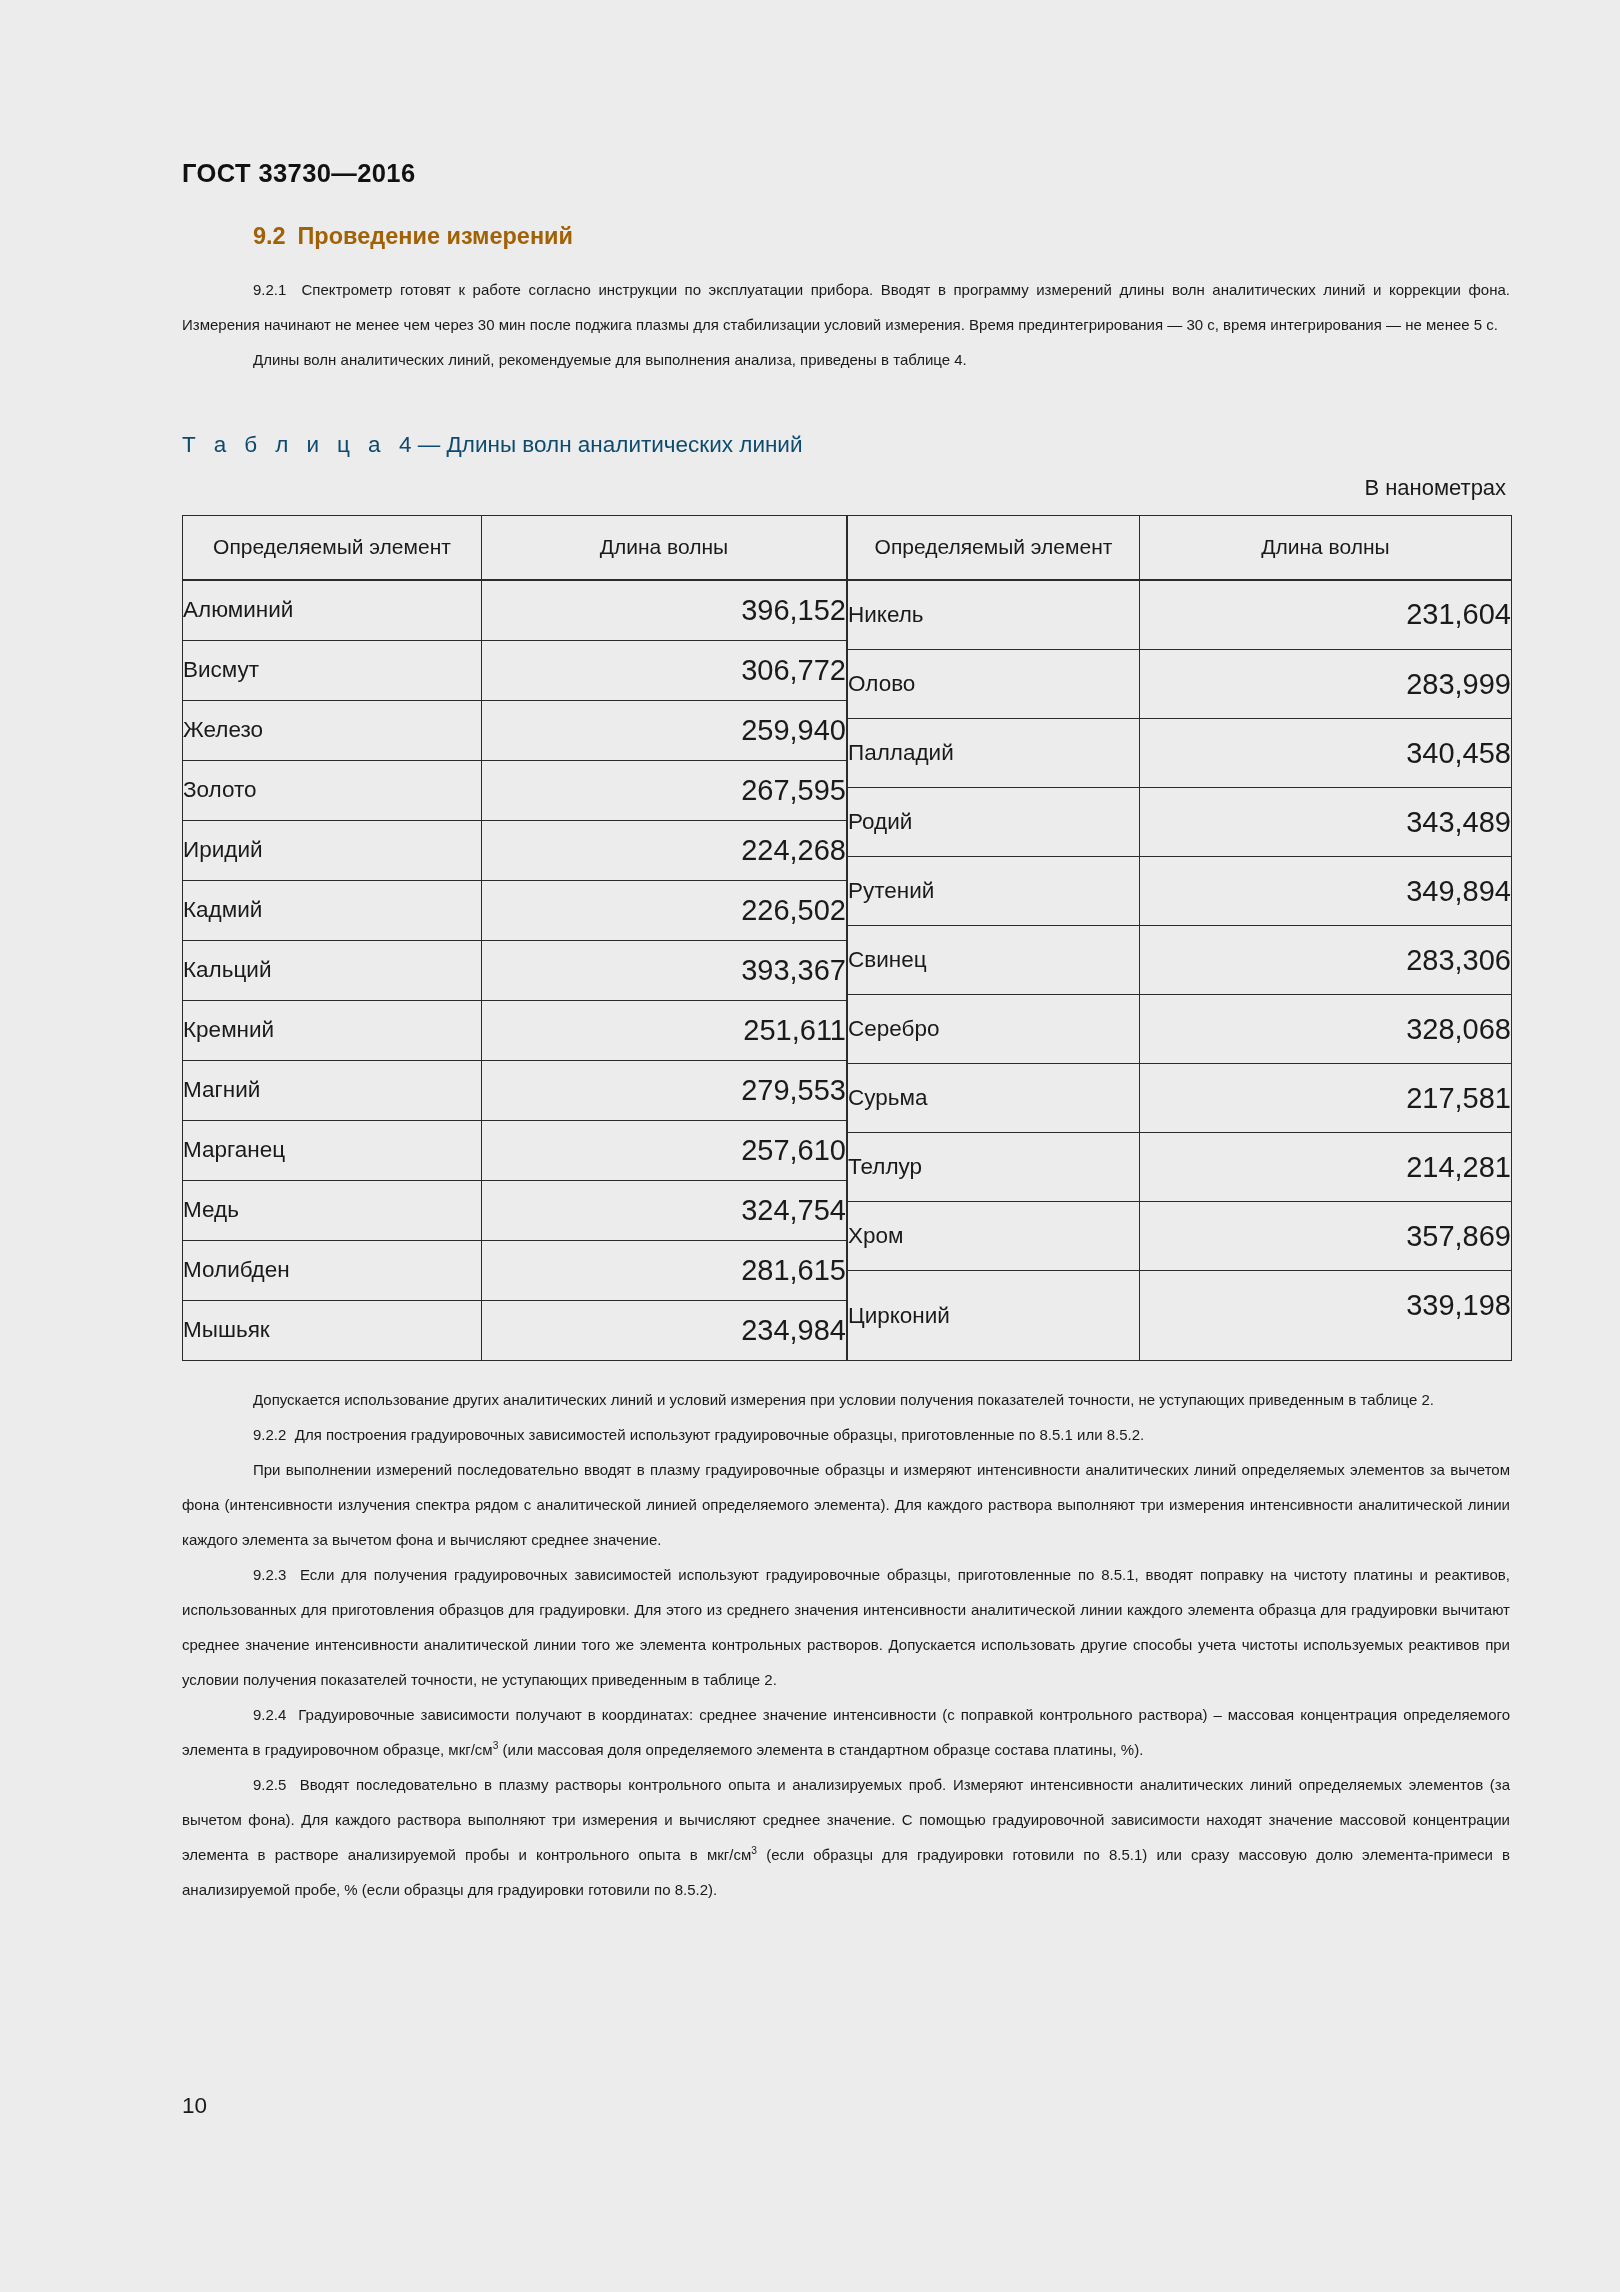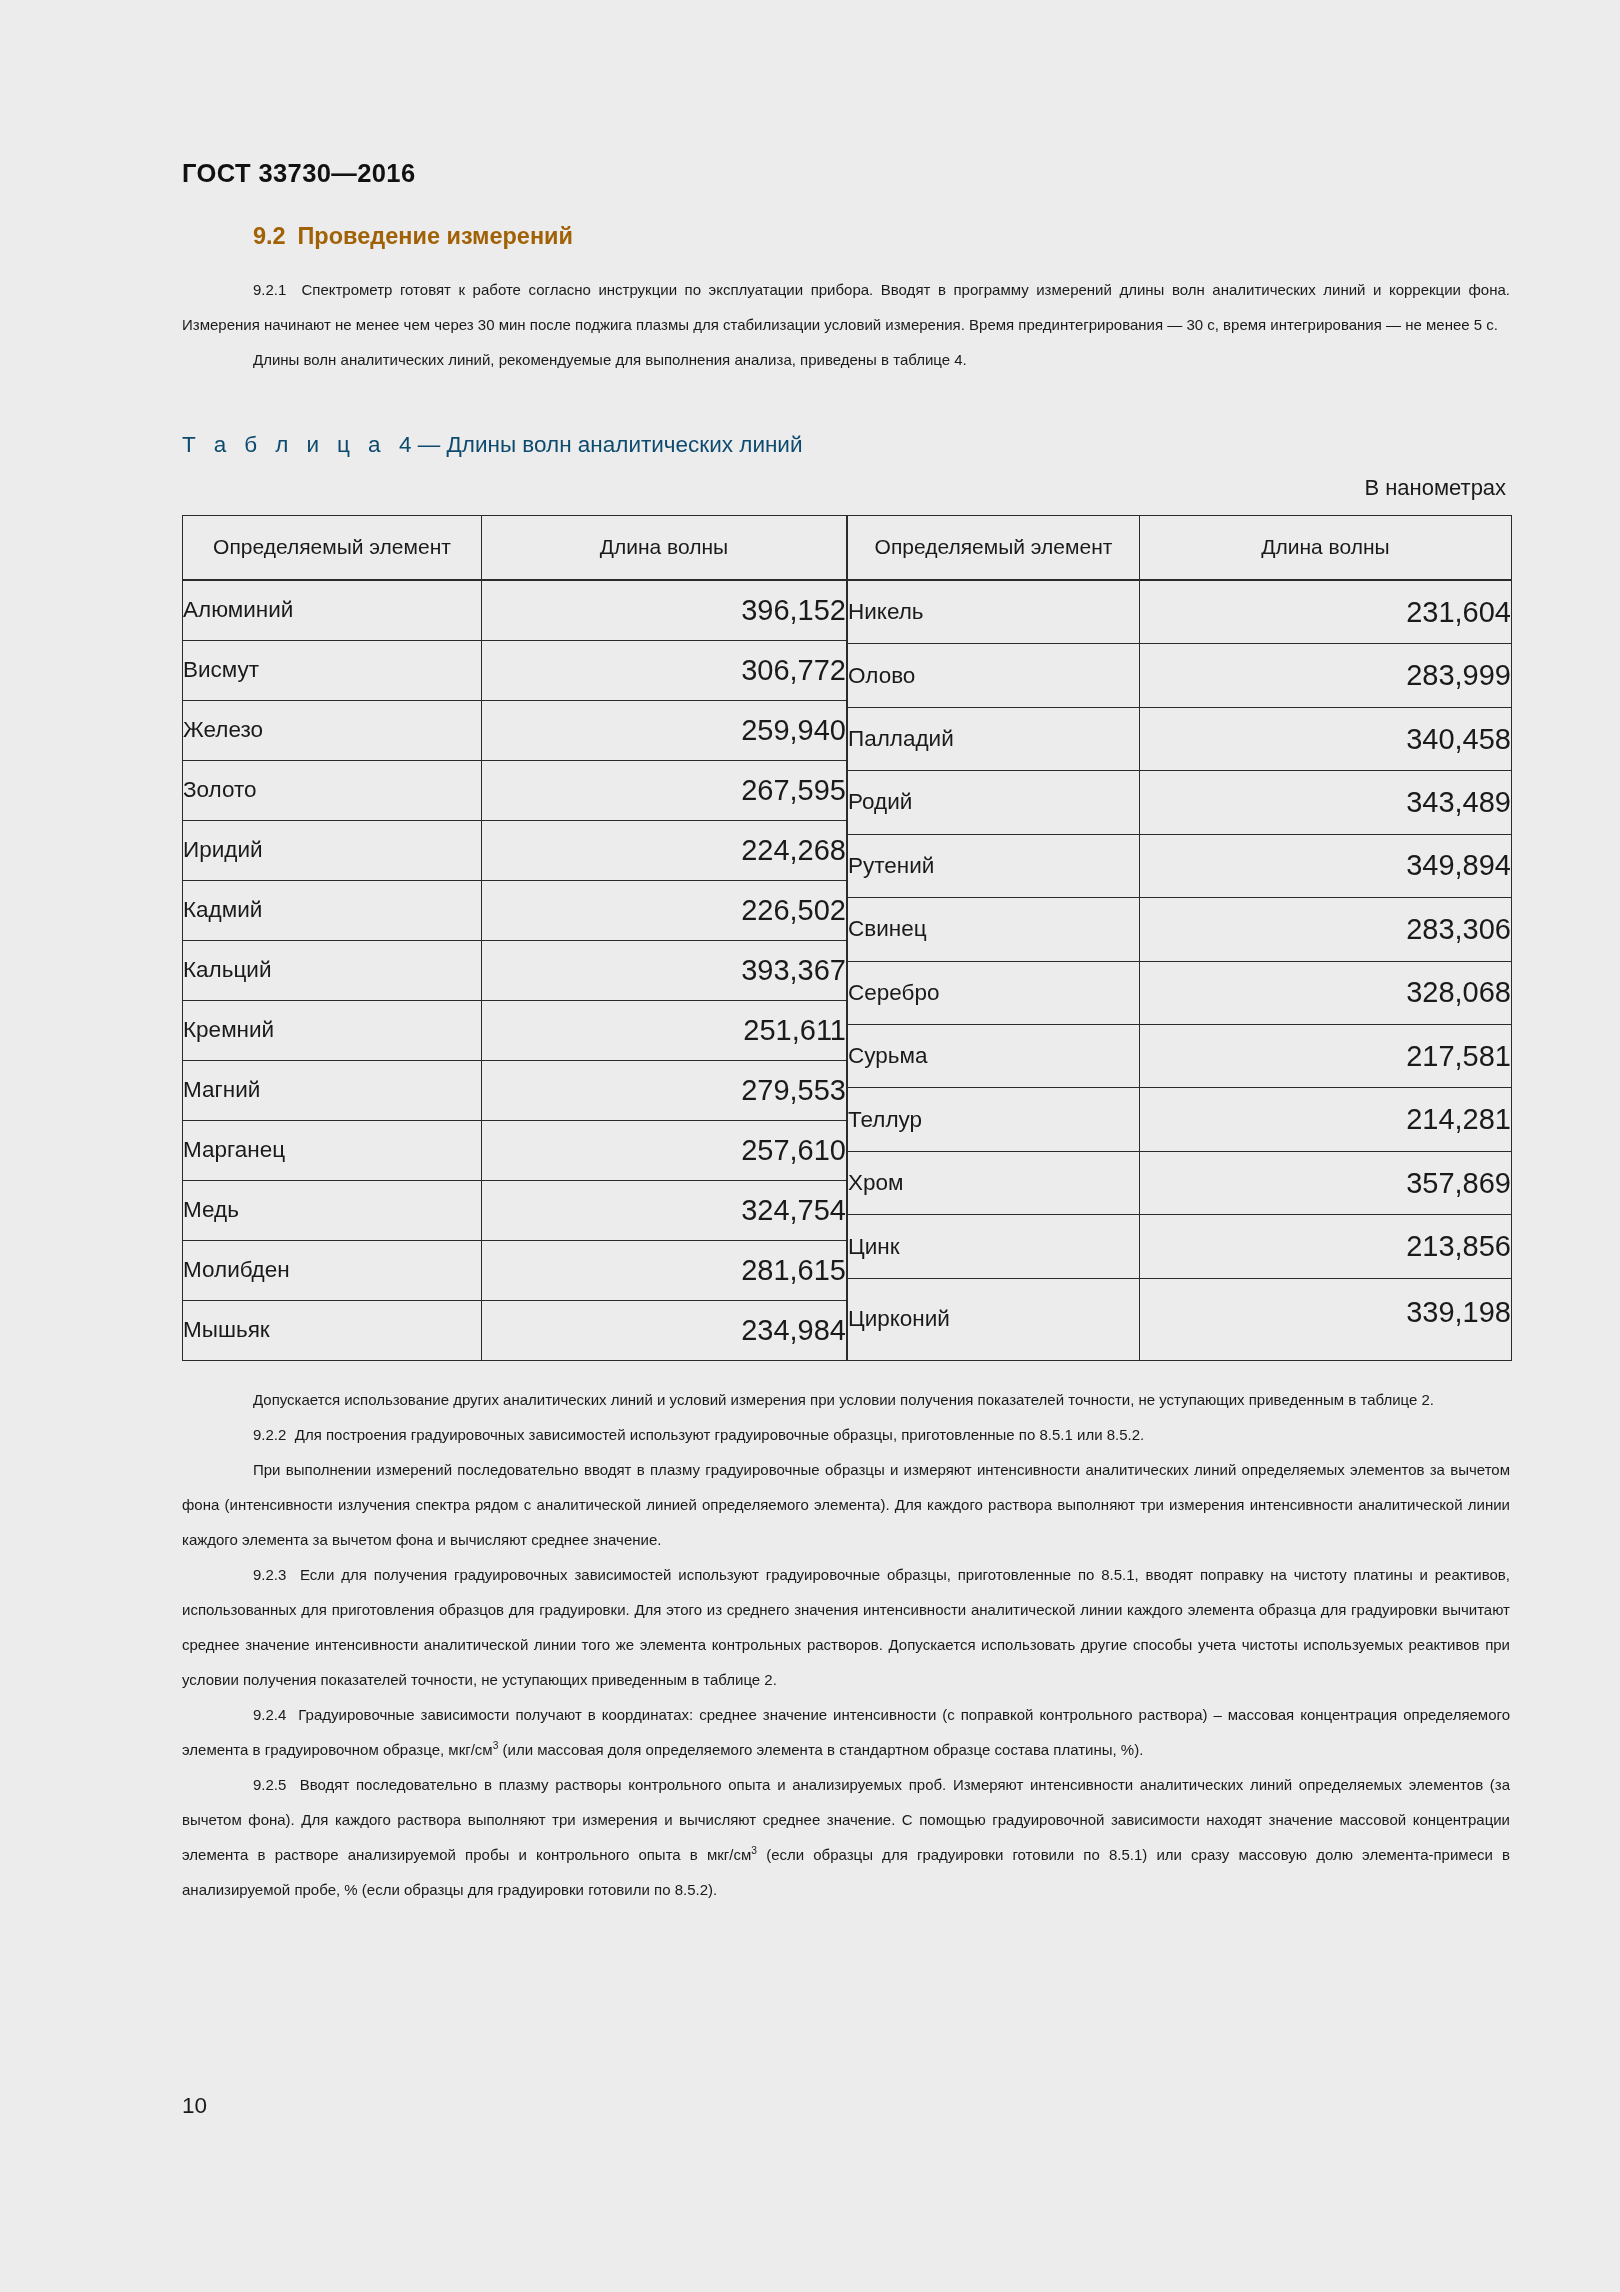--- a/index.html
+++ b/index.html
@@ -288,24 +288,20 @@
           </tr>
           <tr>
             <td class="el">Теллур</td>
             <td class="val">214,281</td>
           </tr>
           <tr>
             <td class="el">Хром</td>
             <td class="val">357,869</td>
           </tr>
           <tr>
-            <td class="el">Цинк</td>
-            <td class="val">213,856</td>
-          </tr>
-          <tr>
             <td class="el tall">Цирконий</td>
             <td class="val tall">339,198</td>
           </tr>
         </tbody>
       </table>
 
     </div>
 
     <div class="para-block">
       <p class="body-text indent">Допускается использование других аналитических линий и условий измерения при условии получения показателей точности, не уступающих приведенным в таблице 2.</p>

